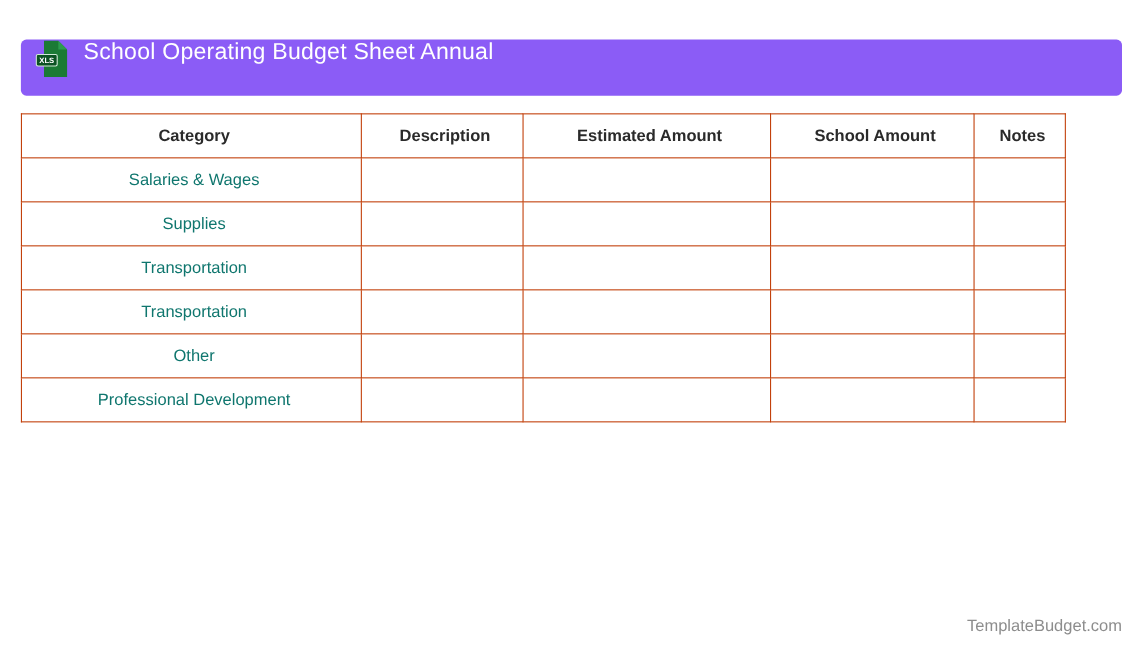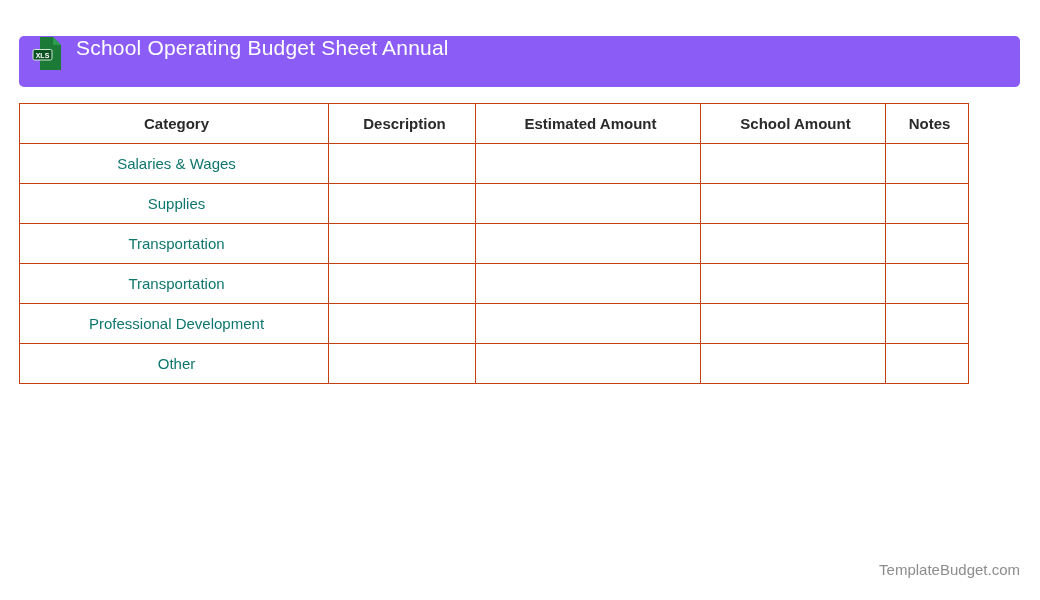--- a/index.html
+++ b/index.html
@@ -130,28 +130,28 @@
         <td></td>
       </tr>
       <tr>
         <td>Transportation</td>
         <td></td>
         <td></td>
         <td></td>
         <td></td>
       </tr>
       <tr>
-        <td>Professional Development</td>
+        <td>Other</td>
         <td></td>
         <td></td>
         <td></td>
         <td></td>
       </tr>
       <tr>
-        <td>Other</td>
+        <td>Professional Development</td>
         <td></td>
         <td></td>
         <td></td>
         <td></td>
       </tr>
     </tbody>
   </table>
 
   <div class="watermark">TemplateBudget.com</div>
 

